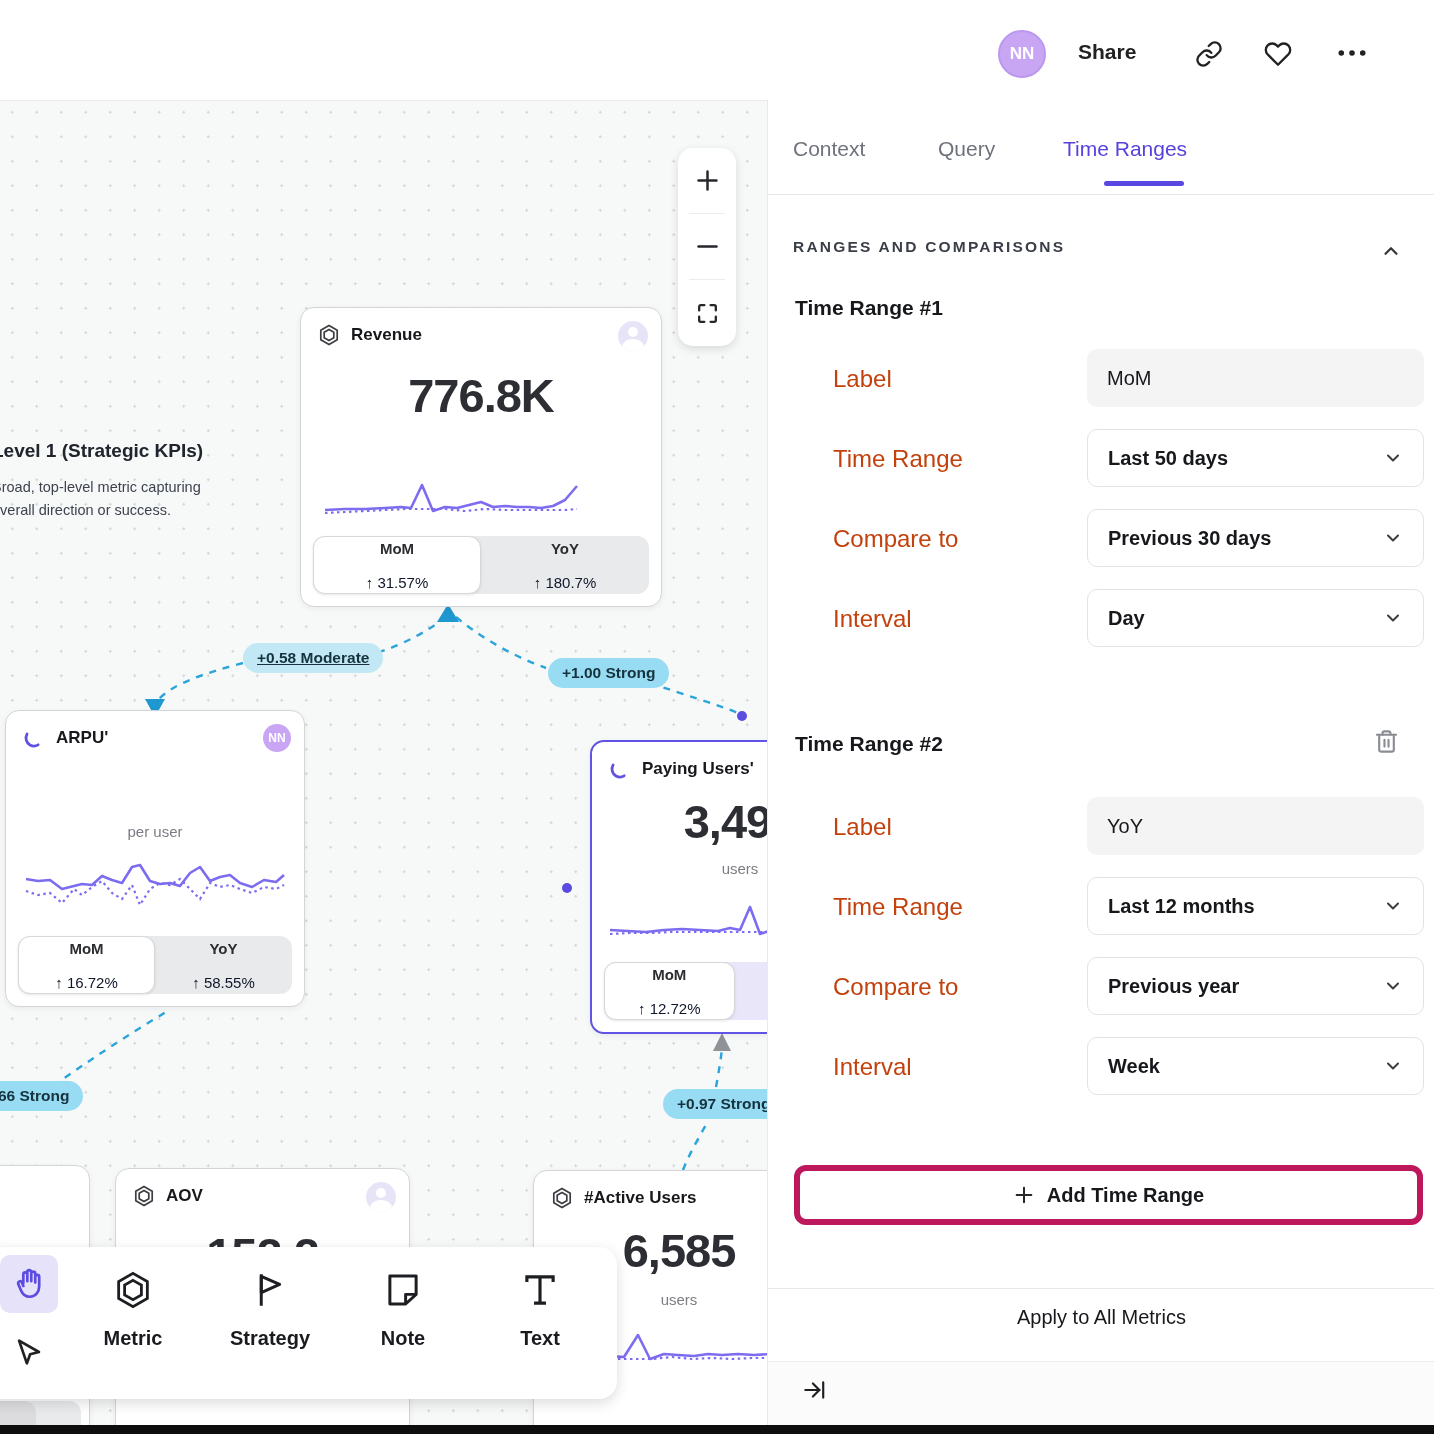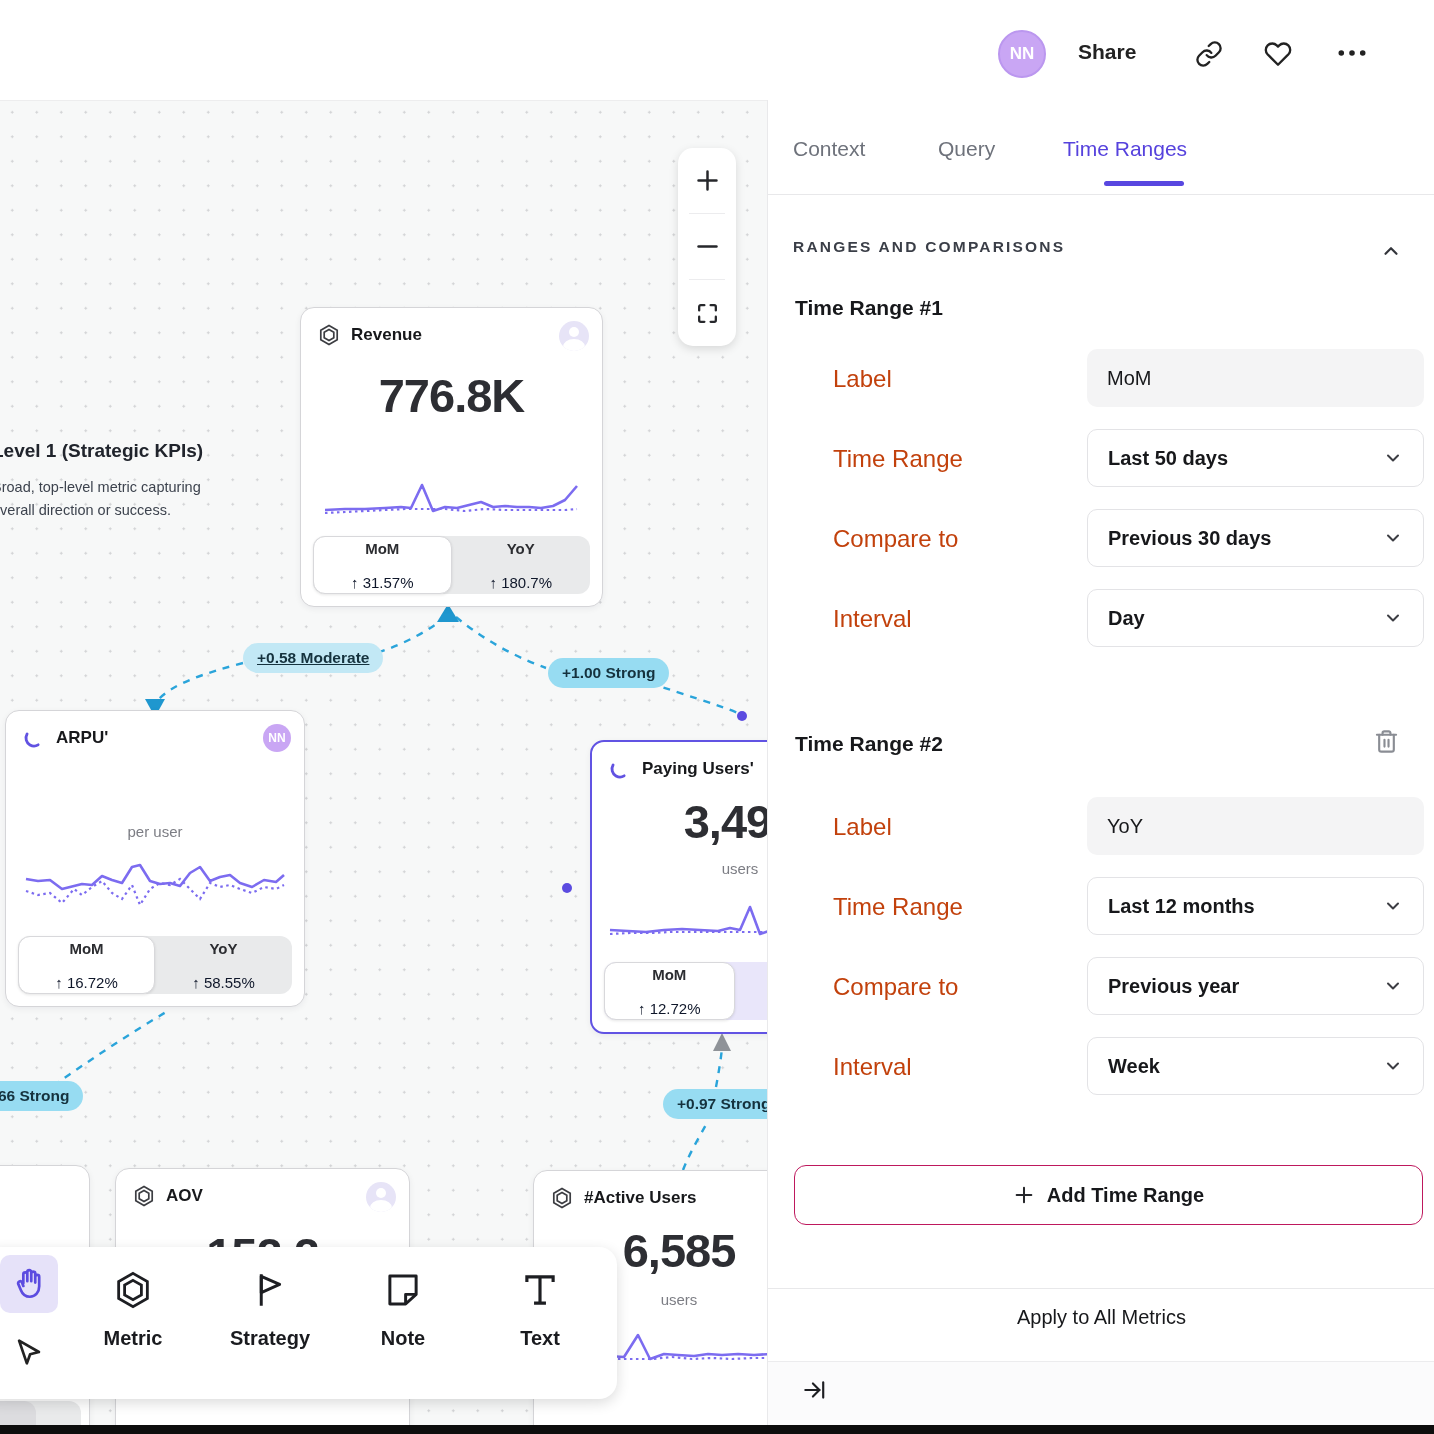--- a/index.html
+++ b/index.html
@@ -76,21 +76,21 @@
   .ptab-active { color:#5642dd; font-weight:500; }
   .ptab-underline { position:absolute; left:336px; top:81px; width:80px; height:5px; border-radius:3px; background:#5847e0; }
   .pdivider { position:absolute; left:0; width:667px; height:1px; background:#e8e8ea; }
   .section-title { position:absolute; left:25px; top:138px; font-size:15.5px; font-weight:700; letter-spacing:2.2px; color:#3a3e47; }
   .group-title { position:absolute; left:27px; font-size:21px; font-weight:700; color:#17181b; }
   .flabel { position:absolute; left:65px; font-size:24px; color:#c2410c; }
   .ctrl { position:absolute; left:319px; width:337px; height:58px; border-radius:10px; font-size:20px;
     display:flex; align-items:center; padding:0 20px; color:#17181b; }
   .ctrl-input { background:#f4f4f5; font-weight:500; }
   .ctrl-select { background:#fff; border:1px solid #e3e3e6; font-weight:600; justify-content:space-between; }
-  .btn-add { position:absolute; left:26px; top:1065px; width:629px; height:60px; border:1px solid #be185d;
+  .btn-add { position:absolute; left:26px; top:1065px; width:629px; height:60px; border:6px solid #be185d;
     border-radius:12px; background:#fff; display:flex; align-items:center; justify-content:center; gap:12px;
     font-size:20px; font-weight:600; color:#17181b; }
   .apply { position:absolute; left:0; top:1206px; width:667px; text-align:center; font-size:20px; font-weight:400; color:#17181b; }
   .panel-footer { position:absolute; left:0; top:1261px; width:667px; height:64px; background:#fbfbfc; border-top:1px solid #ececee; }
 
   .blackbar { position:absolute; left:0; top:1425px; width:1434px; height:9px; background:#0d0d0d; z-index:40; }
 
   svg { display:block; }
 </style>
 </head>
@@ -140,21 +140,21 @@
       <rect x="441" y="499" width="8" height="8" rx="1.5" fill="#2aa4da"></rect>
       <circle cx="742" cy="616" r="5" fill="#5b4be0"></circle>
       <circle cx="567" cy="788" r="5" fill="#5b4be0"></circle>
     </svg>
 
     <div class="note-block">
       <div class="note-title">Level 1 (Strategic KPIs)</div>
       <div class="note-body">Broad, top-level metric capturing overall direction or success.</div>
     </div>
 
-    <div class="card" style="left:300px;top:207px;width:303px;height:300px;z-index:6;">
+    <div class="card" style="left:300px;top:207px;width:362px;height:300px;z-index:6;">
       <div class="card-title-row">
         <span>
             <svg viewBox="0 0 24 24" width="24" height="24" fill="none" stroke="#3c3d42" stroke-width="1.7">
               <polygon points="12,2.5 20.2,7.2 20.2,16.8 12,21.5 3.8,16.8 3.8,7.2"></polygon>
               <polygon points="12,6.5 16.8,9.2 16.8,14.8 12,17.5 7.2,14.8 7.2,9.2"></polygon>
             </svg>
           </span>
         <span class="card-title">Revenue</span>
       </div>
       <div class="mini-avatar">

